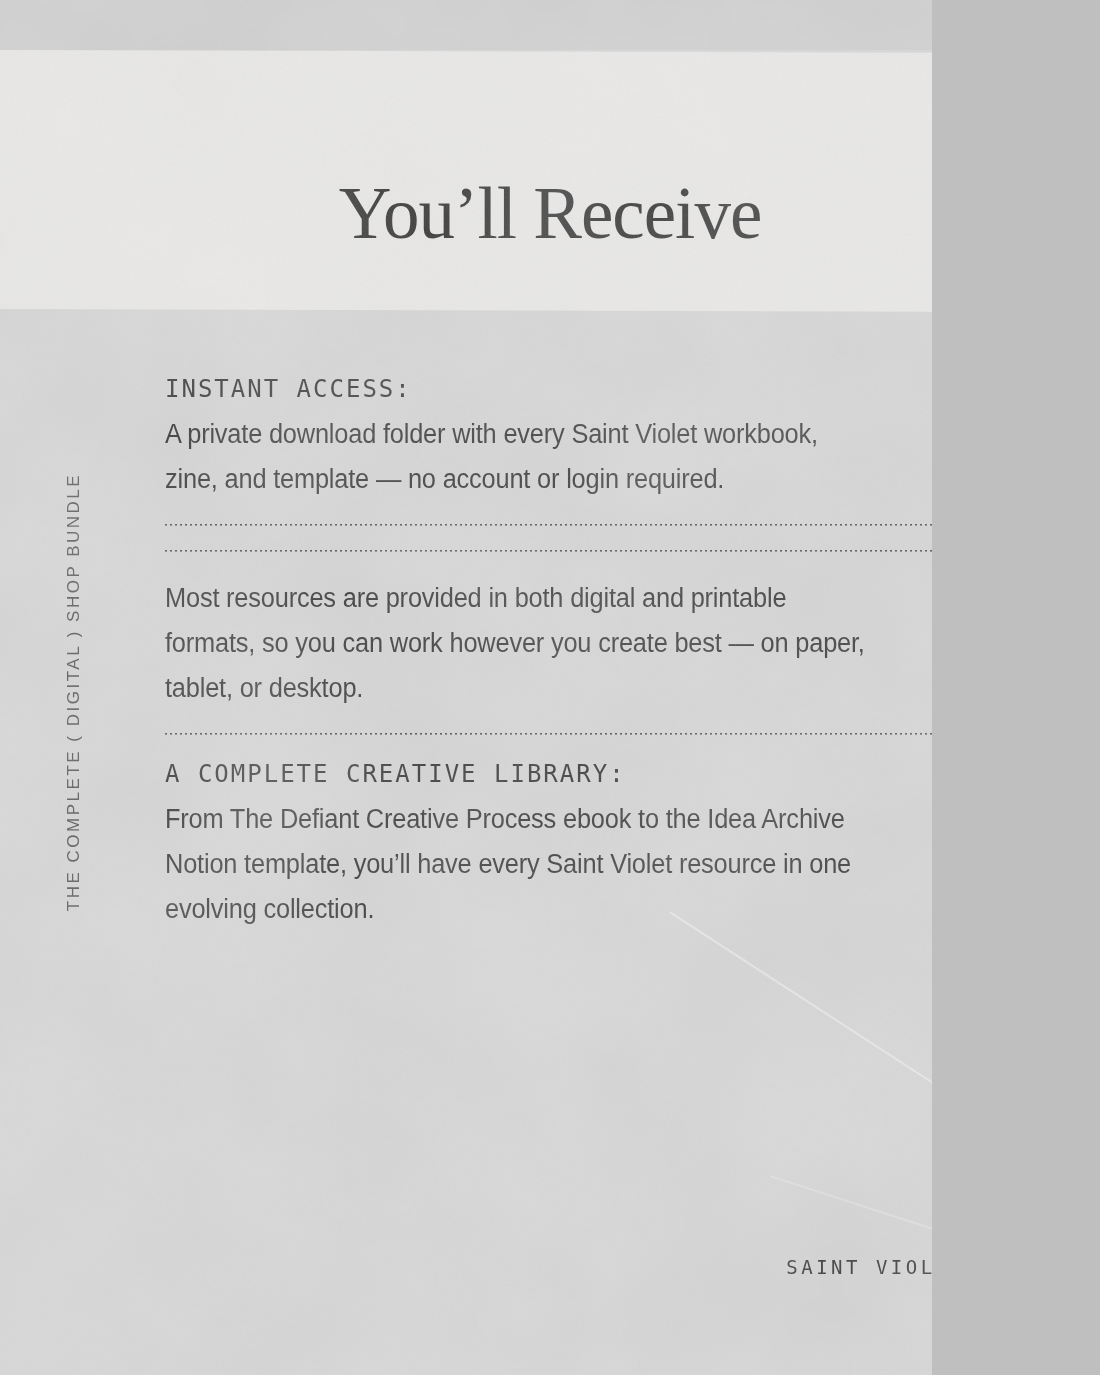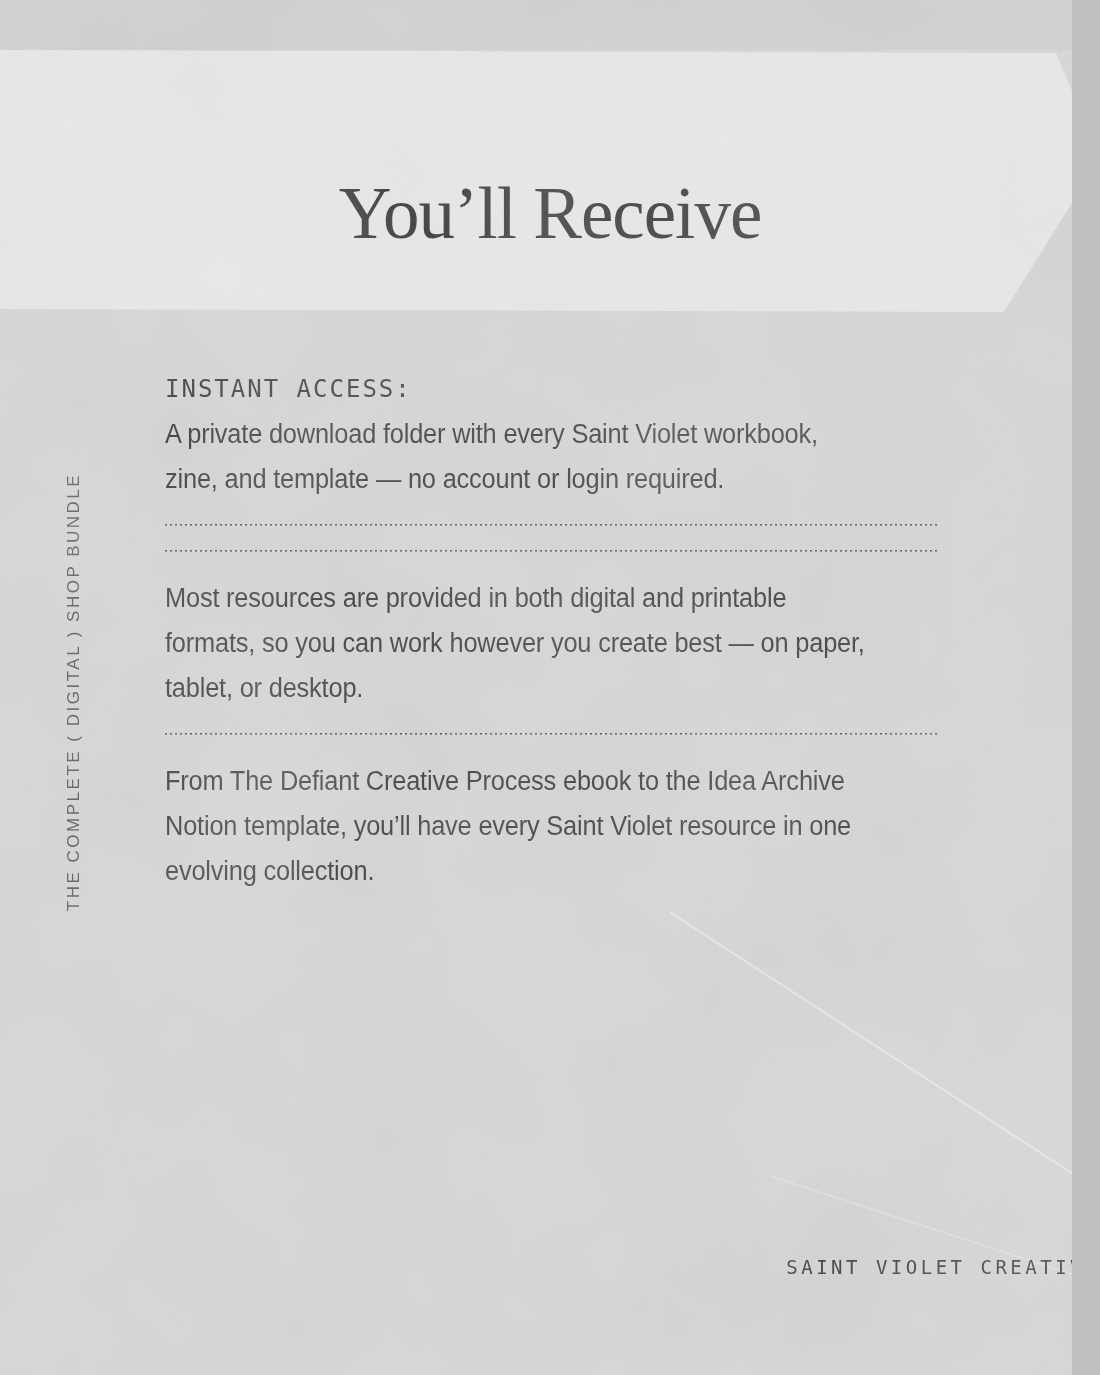--- a/index.html
+++ b/index.html
@@ -7,21 +7,21 @@
     --band:#e9e8e6;
     --text:#1d1d1d;
     --side-text:#3d3d3d;
     --divider:#3a3a3a;
   }
   *{box-sizing:border-box;}
   html,body{margin:0;padding:0;}
   body{background:#bfbfbf;}
   .page{
     position:relative;
-    width:1072px;height:1375px;
+    width:932px;height:1375px;
     background:var(--background,#d2d1d1);
     overflow:hidden;
     font-family:"Liberation Sans",sans-serif;
   }
   
   .page::before{
     content:"";position:absolute;left:0;top:0;width:100%;height:50px;
     background:rgba(80,80,85,0.06);
   }
   
@@ -119,20 +119,21 @@
 
     <section class="section">
       <div class="body-line">Most resources are provided in both digital and printable</div>
       <div class="body-line">formats, so you can work however you create best — on paper,</div>
       <div class="body-line">tablet, or desktop.</div>
     </section>
 
     <div class="divider"></div>
 
     <section class="section">
+      <h2 class="section-heading">A COMPLETE CREATIVE LIBRARY:</h2>
       <div class="body-line">From The Defiant Creative Process ebook to the Idea Archive</div>
       <div class="body-line">Notion template, you’ll have every Saint Violet resource in one</div>
       <div class="body-line">evolving collection.</div>
     </section>
 
   </main>
 
   <div class="crease c1"></div>
   <div class="crease c2"></div>
 

